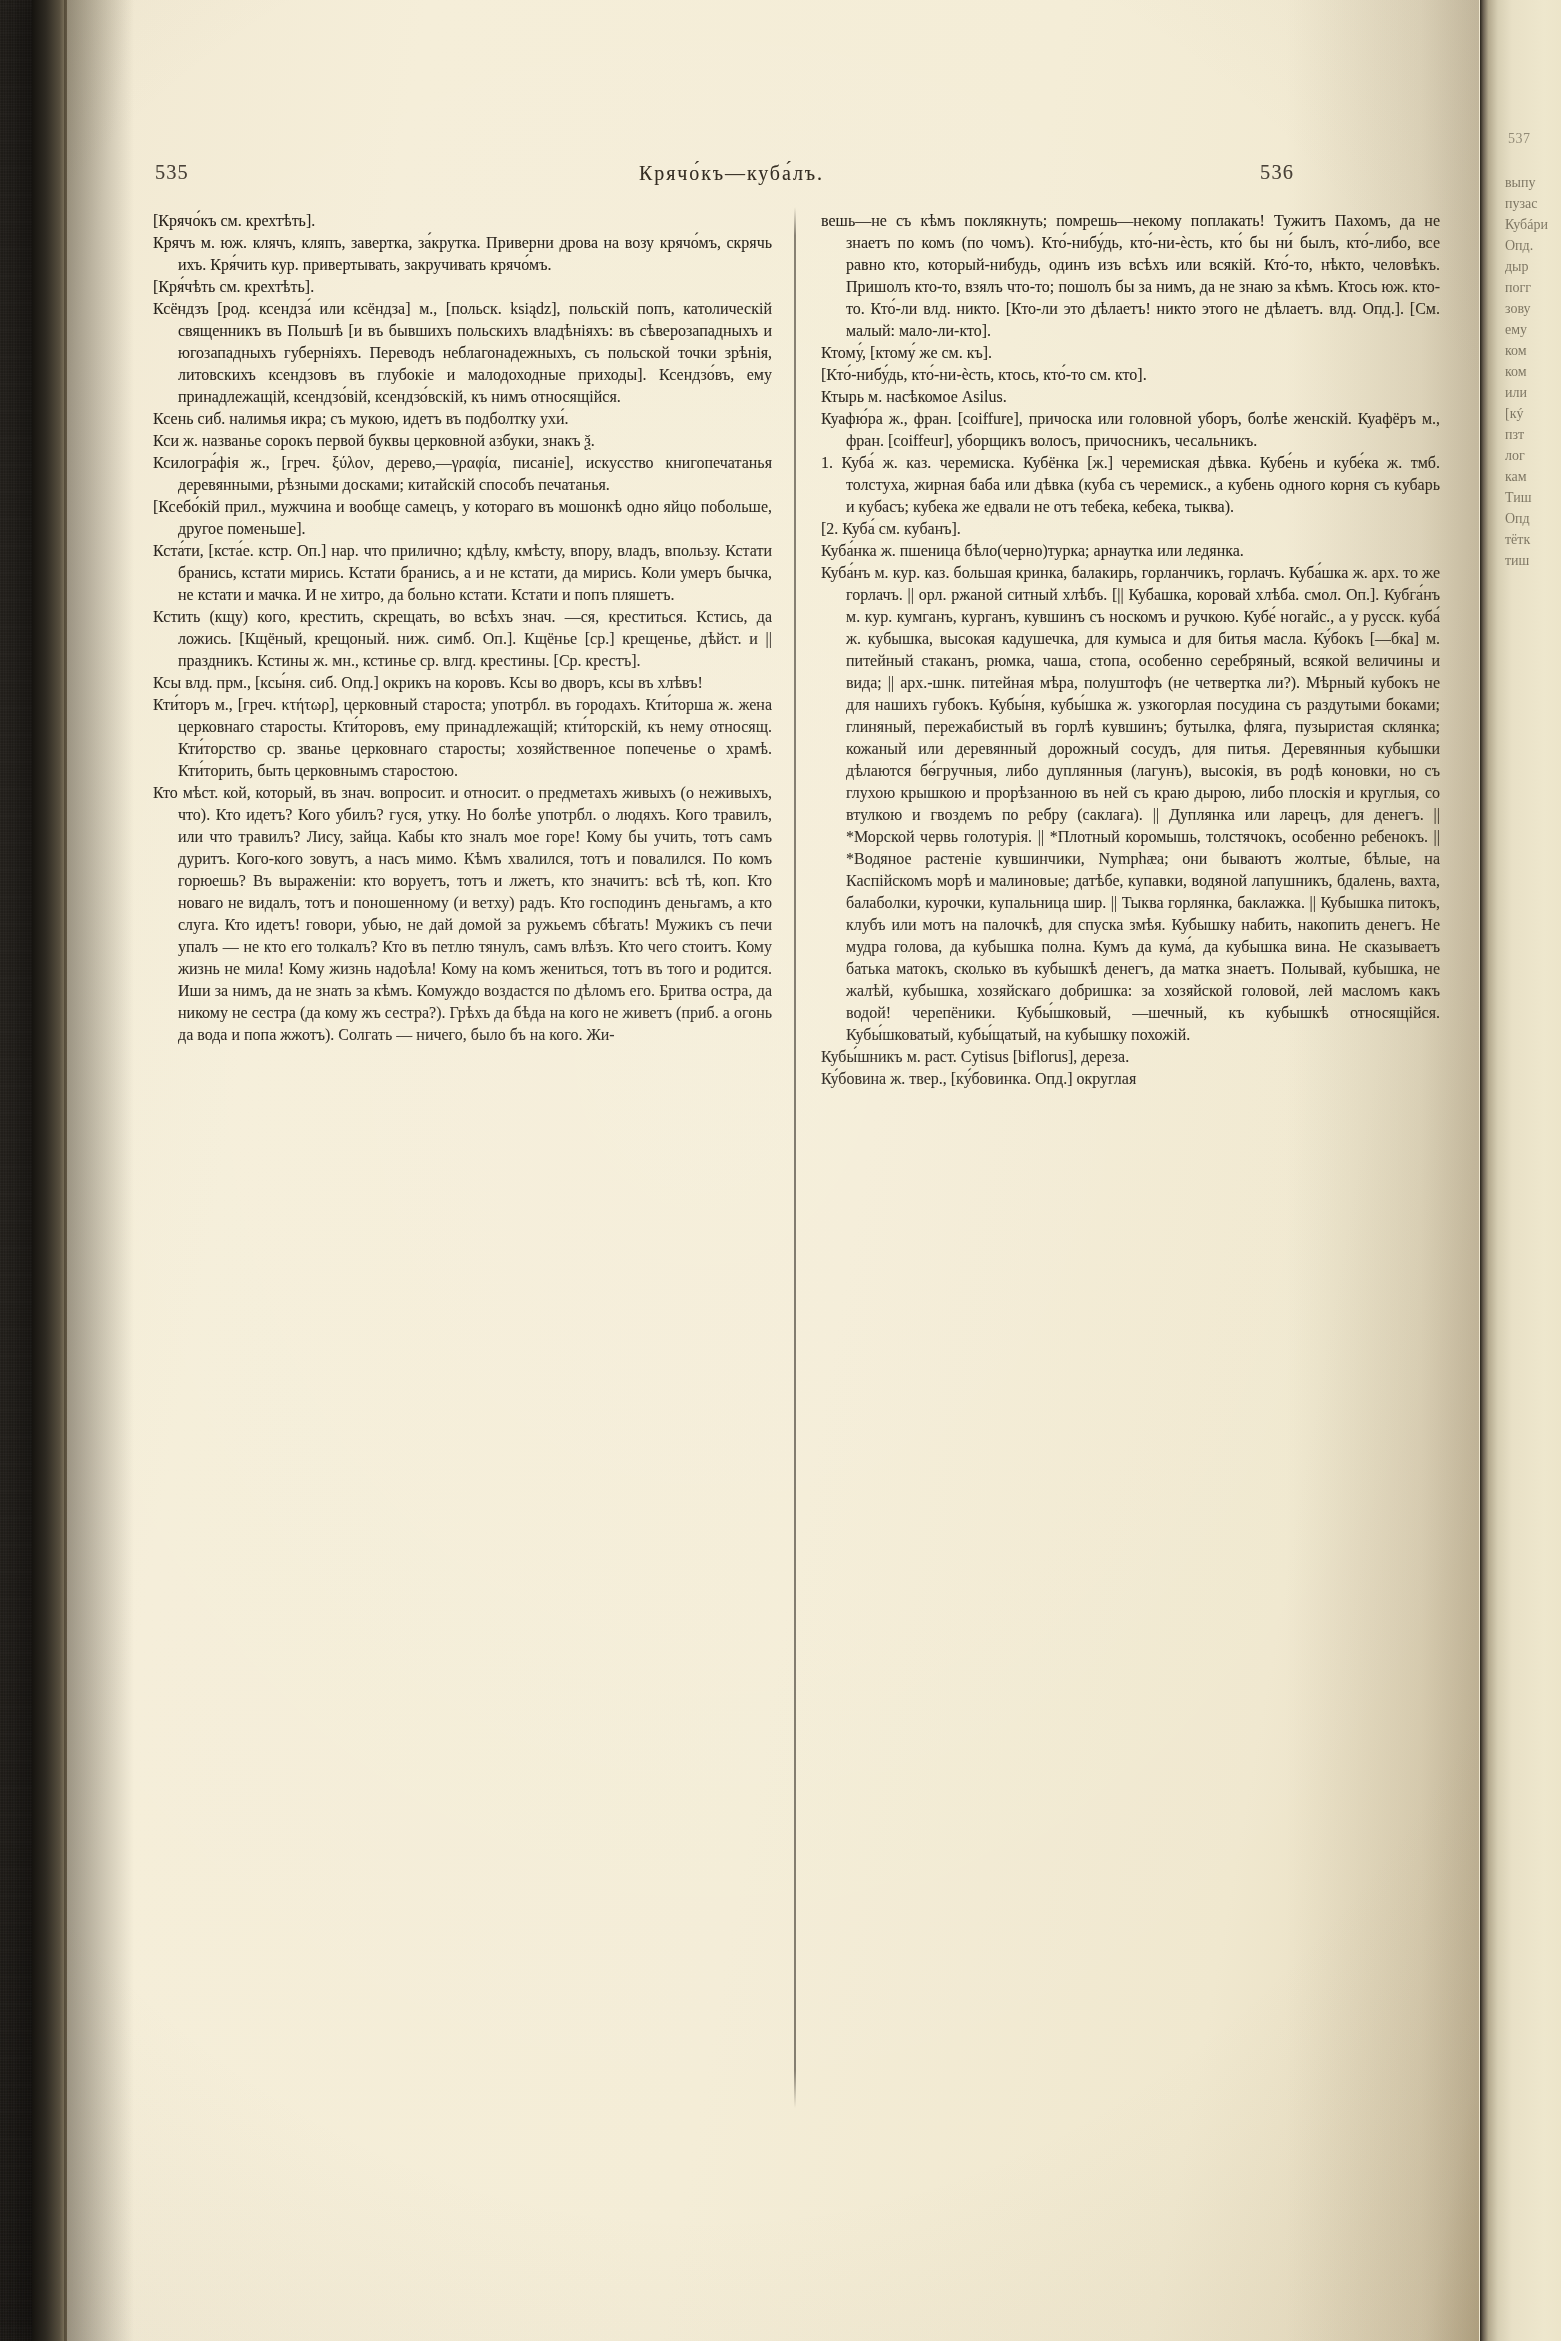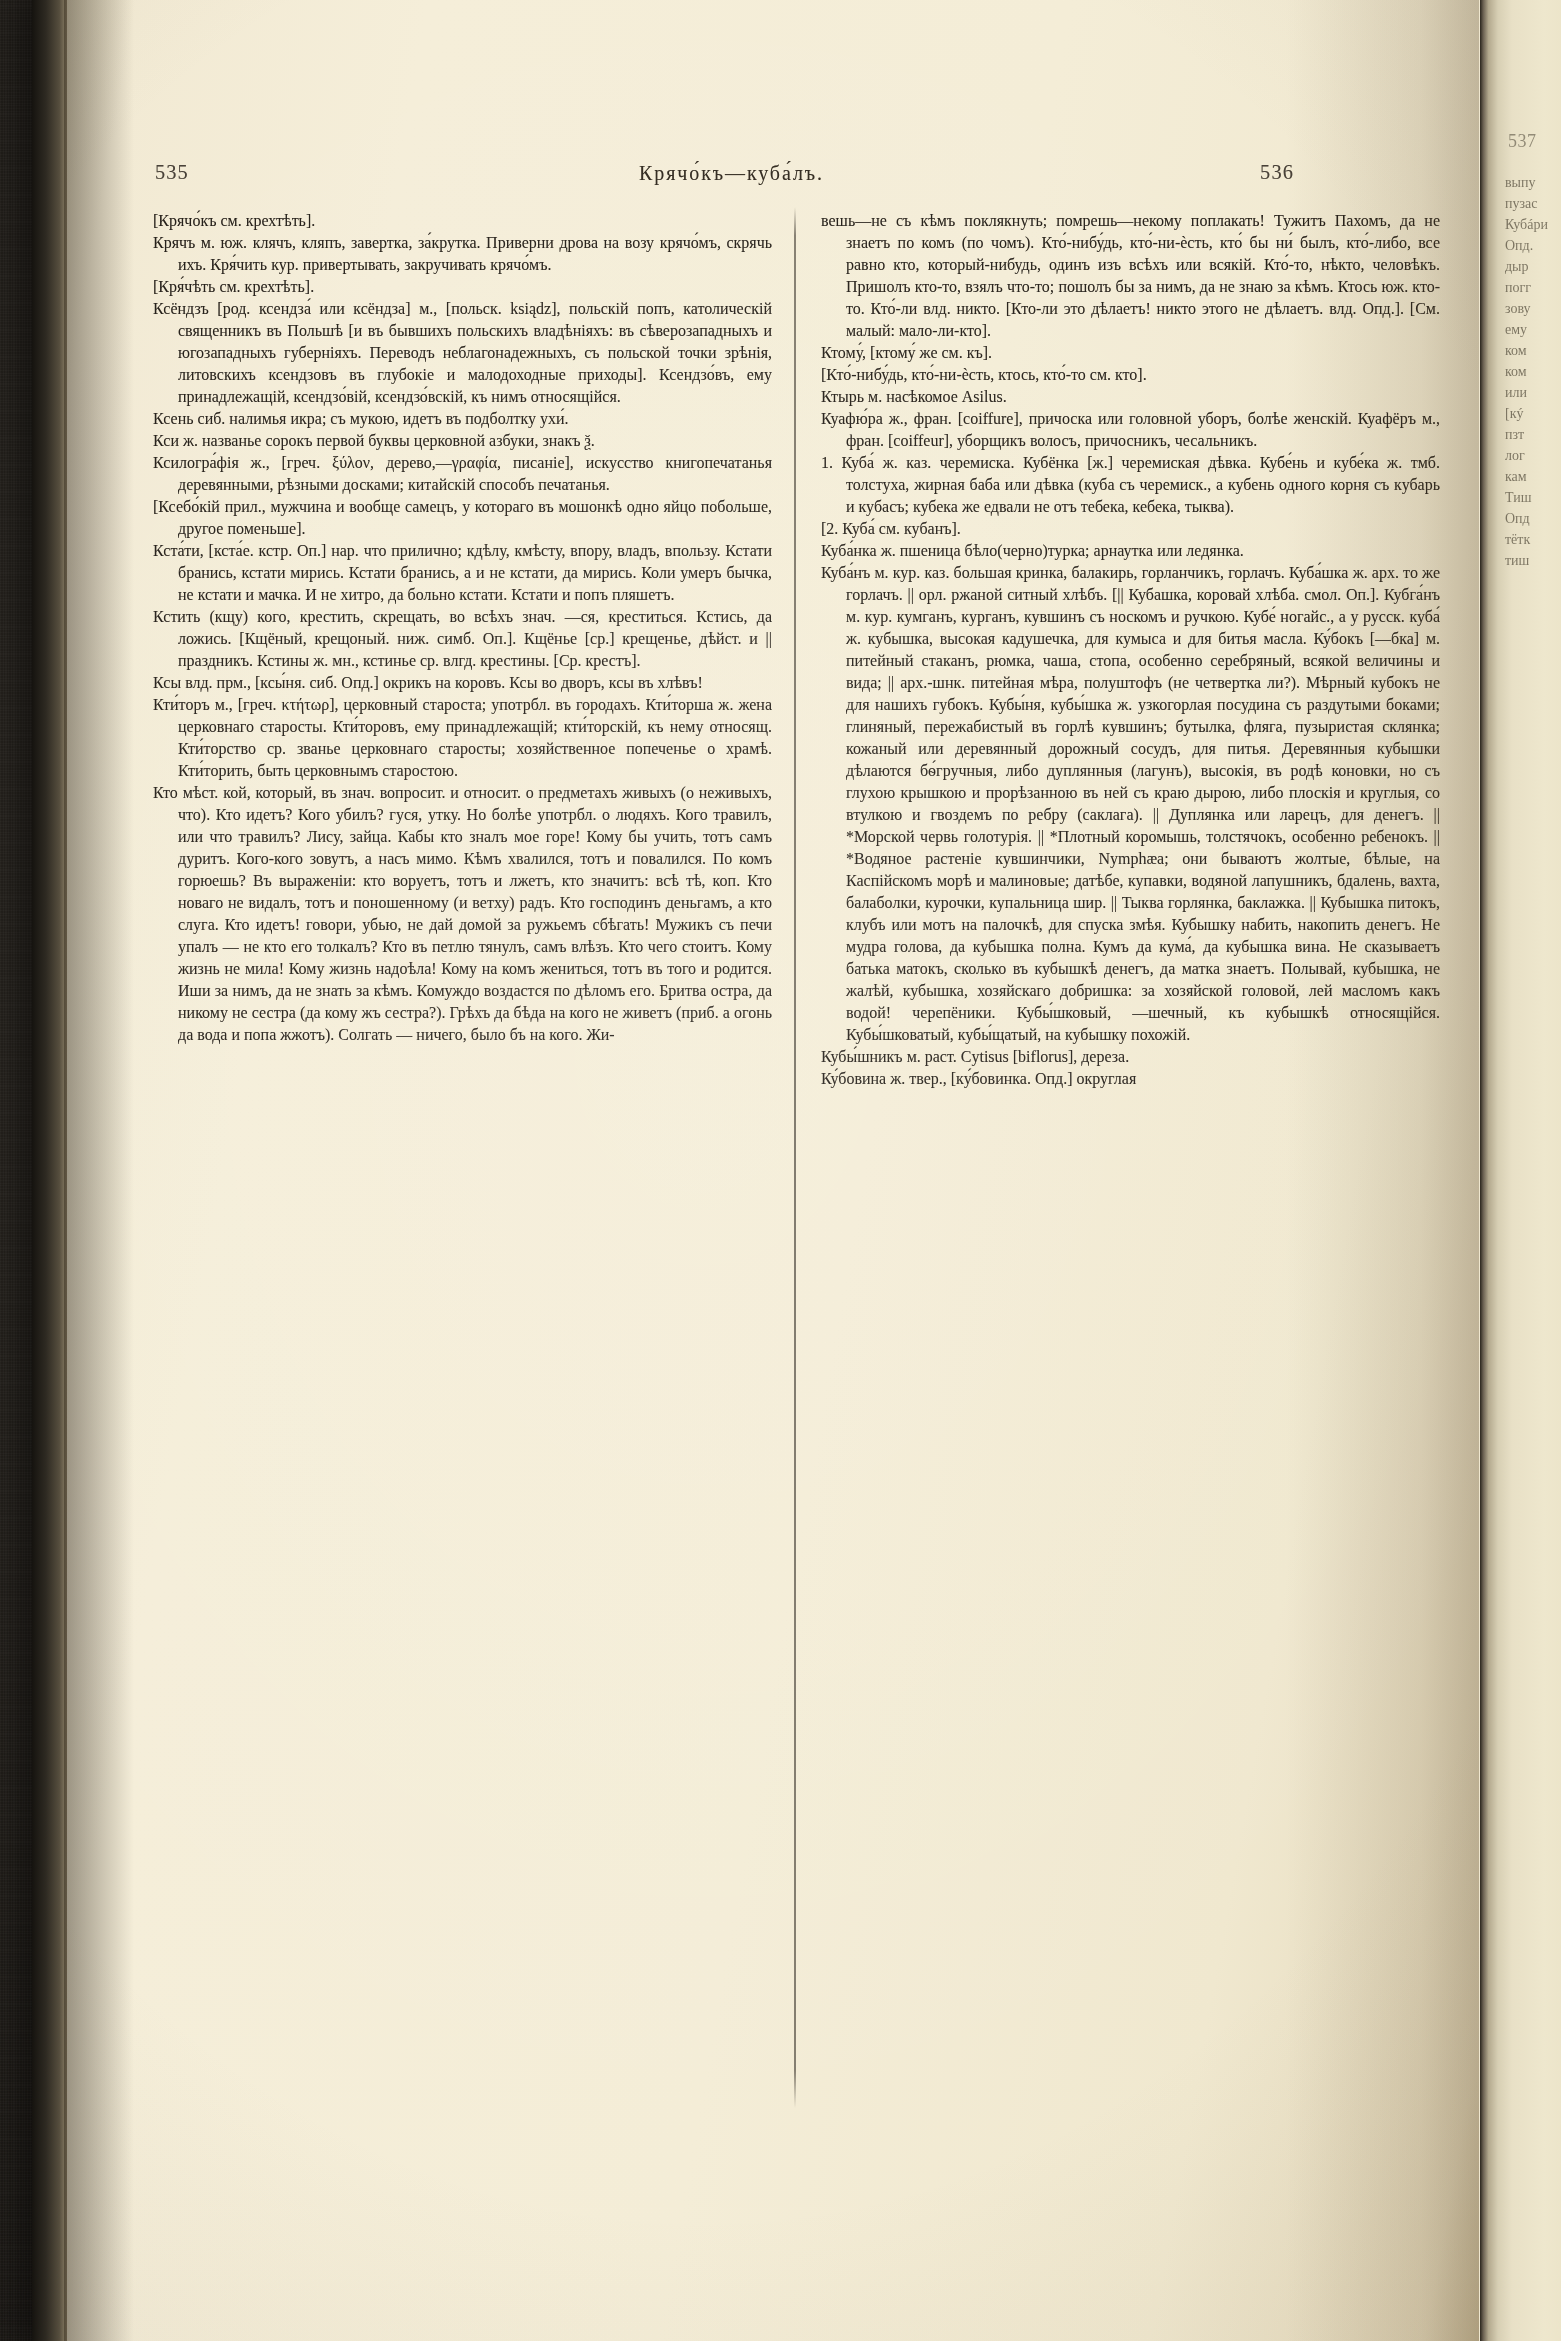--- a/index.html
+++ b/index.html
@@ -97,21 +97,21 @@
     width: 114px;
     height: 2342px;
     background: linear-gradient(90deg,
       #2a251d 0px, #6a6051 3.2px, #b3a98e 8.6px,
       #d7cfb4 18px, #e8e0c6 32px, #eee7cd 64px, #e9e0c4 114px);
     overflow: hidden;
   }
   #next-leaf .nl-num {
     position: absolute;
     left: 28px; top: 131px;
-    font-size: 18px;
+    font-size: 14px;
     color: #4a4334;
     opacity: .55;
     letter-spacing: 0.5px;
   }
   #next-leaf .nl-col {
     position: absolute;
     left: 25px;
     top: 172px;
     width: 102px;
     font-size: 14px;

